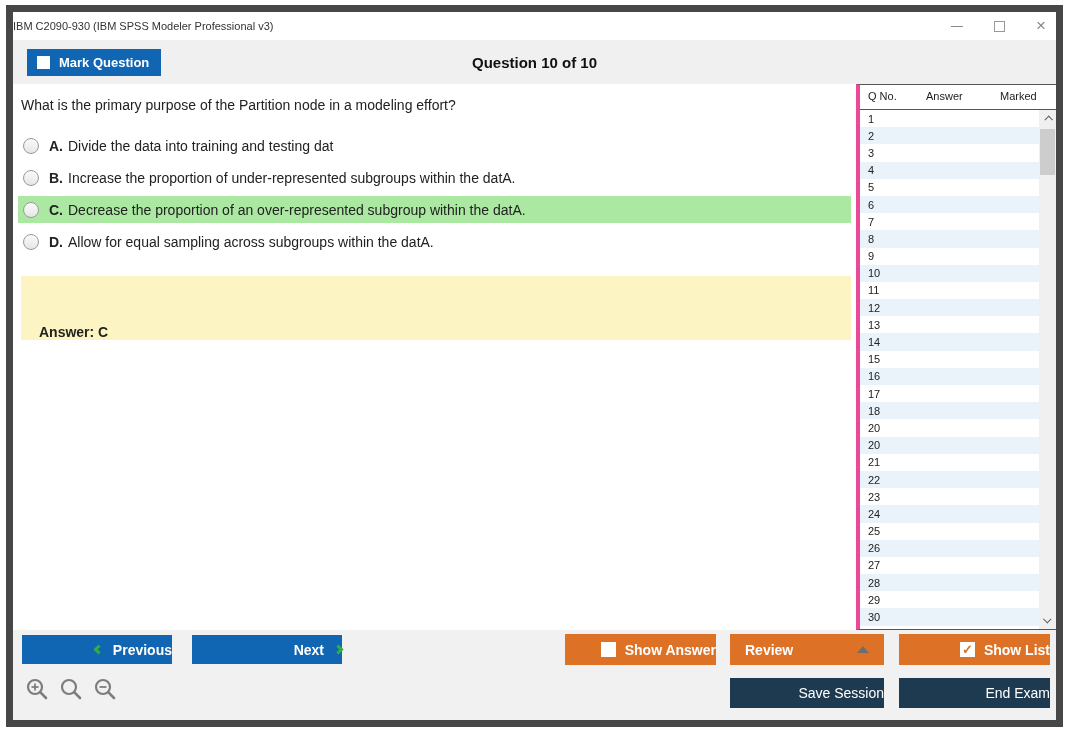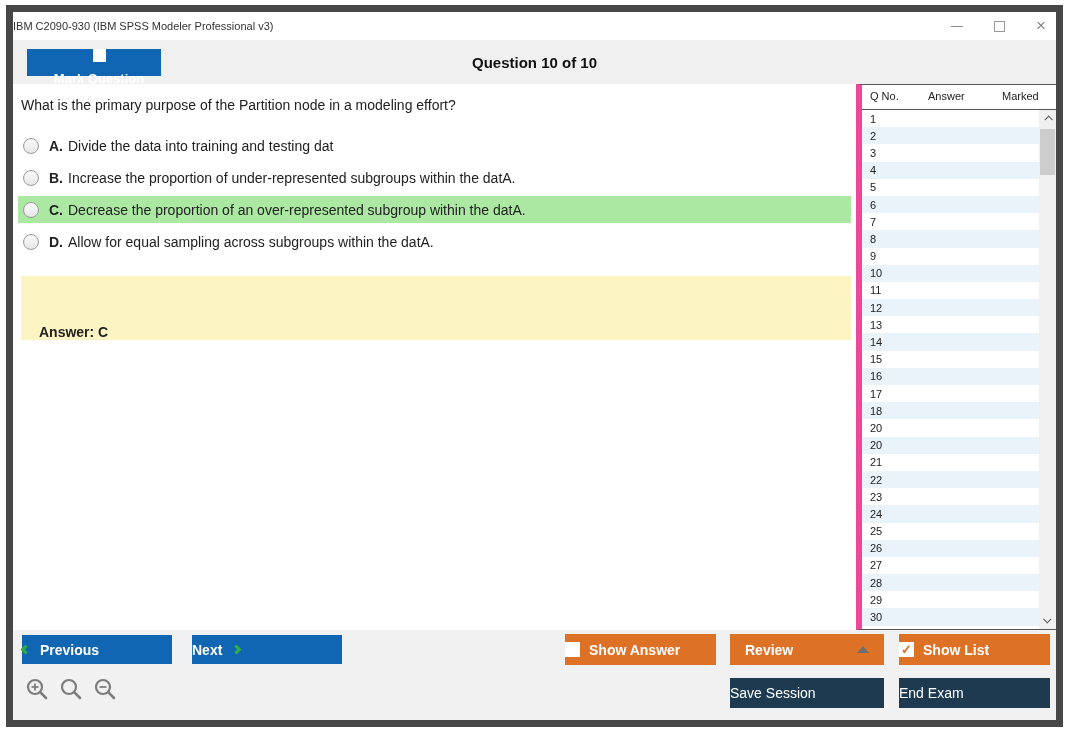--- a/index.html
+++ b/index.html
@@ -13,62 +13,62 @@
   .title{font-size:11px;color:#333;padding-left:0;}
   .winctrls{position:absolute;right:10px;top:0;height:28px;display:flex;align-items:center;gap:31px;}
   .minbar{width:12px;height:1px;background:#8a8a8a;}
   .maxbox{width:11px;height:11px;border:1px solid #999;}
   .closex{font-size:17px;color:#8a8a8a;line-height:14px;font-weight:400;}
 
   
   .headerstrip{height:44px;flex:none;background:#f0f0f0;position:relative;display:flex;align-items:center;}
   .markq{position:absolute;left:14px;top:9px;width:134px;height:27px;background:#1066b2;
     color:#fff;font-weight:bold;font-size:13px;display:flex;align-items:center;gap:9px;
-    padding-left:10px;cursor:pointer;flex-direction:column;}
+    padding-left:10px;cursor:pointer;}
   .cb-white{width:13px;height:13px;background:#fff;flex:none;display:flex;
     align-items:center;justify-content:center;font-size:11px;font-weight:bold;color:#dd7227;}
   .qcounter{width:100%;text-align:center;font-size:15px;font-weight:bold;color:#111;}
 
   
   .mainrow{flex:1;display:flex;min-height:0;}
   .content{flex:1;position:relative;background:#fff;padding-left:16px;}
   .qtext{position:absolute;left:8px;top:13px;font-size:14px;color:#222;}
   .options{position:absolute;left:5px;top:48px;width:833px;}
   .option{display:flex;align-items:center;height:27px;margin-bottom:5px;padding-left:5px;cursor:pointer;}
   .option.highlighted{background:#abe8a2;}
   .radio{width:16px;height:16px;border-radius:50%;border:1px solid #9a9a9a;
     background:linear-gradient(#fafafa,#e6e6e6);margin-right:10px;flex:none;}
   .olet{font-weight:bold;margin-right:5px;font-size:14px;color:#222;white-space:nowrap;}
   .otext{font-size:14px;color:#222;white-space:nowrap;}
   .answerbox{position:absolute;left:8px;top:192px;width:830px;height:64px;
     background:#fcf5c3;display:flex;align-items:flex-end;}
   .answerbox span{font-weight:bold;font-size:14px;color:#222;padding-left:18px;}
 
   
-  .panel{width:200px;flex:none;border-left:6px solid #ec4899;border-top:1px solid #555;
+  .panel{width:200px;flex:none;border-left:4px solid #ec4899;border-top:1px solid #555;
     border-bottom:1px solid #555;display:flex;flex-direction:column;background:#fff;}
   .panelhead{height:25px;flex:none;border-bottom:1px solid #555;position:relative;background:#fff;}
   .ph{position:absolute;top:5px;font-size:11px;color:#222;}
   .ph.c0{left:8px}.ph.c1{left:66px}.ph.c2{left:140px}
   .panelbody{flex:1;display:flex;min-height:0;}
   .qrows{width:182px;overflow:hidden;}
   .qrow{height:17.2px;font-size:11px;color:#222;padding-left:8px;display:flex;align-items:center;}
   .qrow.alt{background:#eaf2fa;}
   .vscroll{width:17px;background:#f0f0f0;position:relative;flex:none;}
   .sarrow{position:absolute;left:0;width:17px;height:16px;display:flex;
     align-items:center;justify-content:center;cursor:pointer;}
   .sarrow.up{top:1px}.sarrow.down{bottom:1px}
   .chv{border-style:solid;border-color:#606060;border-width:1.5px 1.5px 0 0;width:6px;height:6px;}
   .chv.u{transform:rotate(-45deg) translateY(1px);}
   .chv.d{transform:rotate(135deg) translateY(1px);}
   .sthumb{position:absolute;left:1px;top:19px;width:15px;height:46px;background:#cdcdcd;cursor:pointer;}
 
   
   .footer{height:90px;flex:none;background:#f1f1f1;position:relative;}
-  .btn{position:absolute;display:flex;align-items:center;justify-content:flex-start;
+  .btn{position:absolute;display:flex;align-items:center;justify-content:flex-end;
     color:#fff;cursor:pointer;}
   .btn.blue{background:#1066b2;font-weight:bold;font-size:14px;gap:11px;}
   .btn.orange{background:#dd7227;font-size:14px;font-weight:600;gap:9px;}
   .btn.navy{background:#1d3a50;font-size:14px;font-weight:400;}
   .prev{left:9px;top:5px;width:150px;height:29px;}
   .next{left:179px;top:5px;width:150px;height:29px;}
   .showans{left:552px;top:4px;width:151px;height:31px;}
   .review{left:717px;top:4px;width:154px;height:31px;justify-content:space-between;padding:0 15px;}
   .showlist{left:886px;top:4px;width:151px;height:31px;}
   .savesess{left:717px;top:48px;width:154px;height:30px;}

